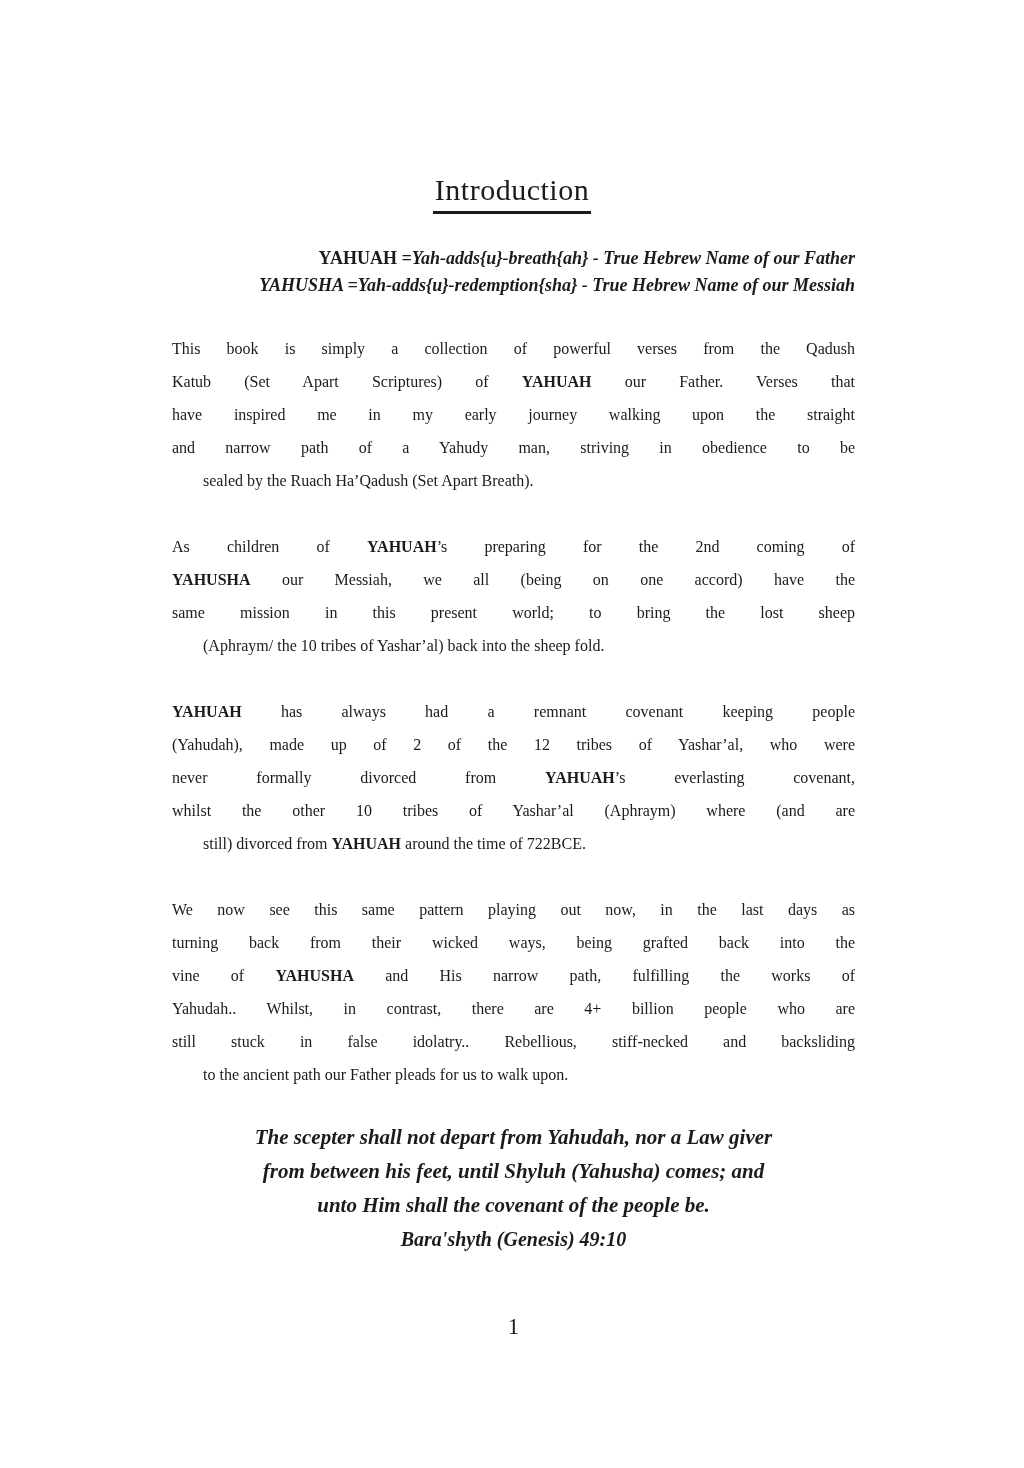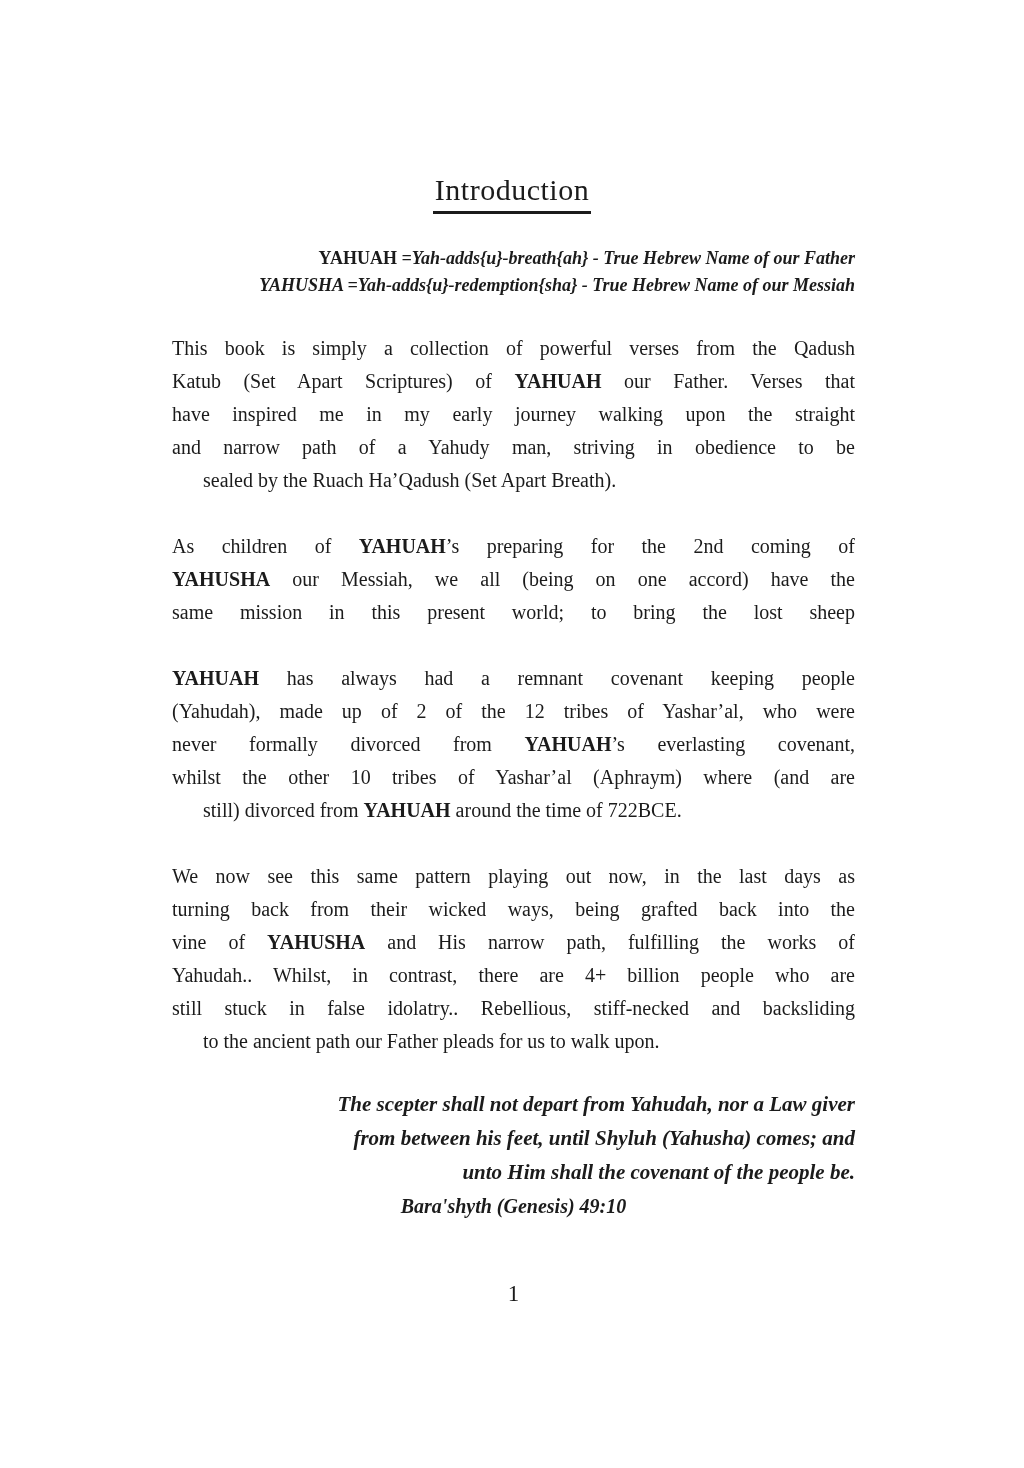--- a/index.html
+++ b/index.html
@@ -17,30 +17,30 @@
   .title-text {
     display: inline-block;
     font-size: 30px;
     letter-spacing: 0.5px;
     border-bottom: 3px solid #1b1b1b;
     padding: 0 2px 4px 2px;
   }
   .content { width: 683px; margin-left: 172px; }
   .header { margin-top: 31px; font-weight: bold; font-size: 18px; }
   .header .line { line-height: 27px; white-space: nowrap; text-align: right; }
-  .para { margin-top: 33px; font-size: 20px; }
+  .para { margin-top: 33px; font-size: 16px; }
   .para .line {
     line-height: 33px;
     white-space: nowrap;
     text-align: justify;
     text-align-last: justify;
   }
   .para .line.last { text-align-last: left; margin-left: 31px; }
   .quote { margin-top: 29px; font-size: 21px; font-weight: bold; font-style: italic; }
-  .quote .line { line-height: 34px; text-align: right; white-space: nowrap; }
+  .quote .line { line-height: 34px; text-align: center; white-space: nowrap; }
   .citation { font-style: italic; font-size: 20px; line-height: 34px; text-align: center; font-weight: bold; }
   .pagenum { margin-top: 56px; text-align: center; font-size: 23px; line-height: 30px; }
   span.b { font-weight: bold; }
   span.i { font-style: italic; }
 </style>
 </head>
 <body>
 
 <div class="page">
   <div class="title-wrap">
@@ -55,20 +55,21 @@
         <div class="line"><span>This book is simply a collection of powerful verses from the Qadush</span></div>
         <div class="line"><span>Katub (Set Apart Scriptures) of </span><span class="b">YAHUAH</span><span> our Father. Verses that</span></div>
         <div class="line"><span>have inspired me in my early journey walking upon the straight</span></div>
         <div class="line"><span>and narrow path of a Yahudy man, striving in obedience to be</span></div>
         <div class="line last"><span>sealed by the Ruach Ha’Qadush (Set Apart Breath).</span></div>
       </div>
     <div class="para">
         <div class="line"><span>As children of </span><span class="b">YAHUAH</span><span>’s preparing for the 2nd coming of</span></div>
         <div class="line"><span class="b">YAHUSHA</span><span> our Messiah, we all (being on one accord) have the</span></div>
         <div class="line"><span>same mission in this present world; to bring the lost sheep</span></div>
+        <div class="line last"><span>(Aphraym/ the 10 tribes of Yashar’al) back into the sheep fold.</span></div>
       </div>
     <div class="para">
         <div class="line"><span class="b">YAHUAH</span><span> has always had a remnant covenant keeping people</span></div>
         <div class="line"><span>(Yahudah), made up of 2 of the 12 tribes of Yashar’al, who were</span></div>
         <div class="line"><span>never formally divorced from </span><span class="b">YAHUAH</span><span>’s everlasting covenant,</span></div>
         <div class="line"><span>whilst the other 10 tribes of Yashar’al (Aphraym) where (and are</span></div>
         <div class="line last"><span>still) divorced from </span><span class="b">YAHUAH</span><span> around the time of 722BCE.</span></div>
       </div>
     <div class="para">
         <div class="line"><span>We now see this same pattern playing out now, in the last days as</span></div>

